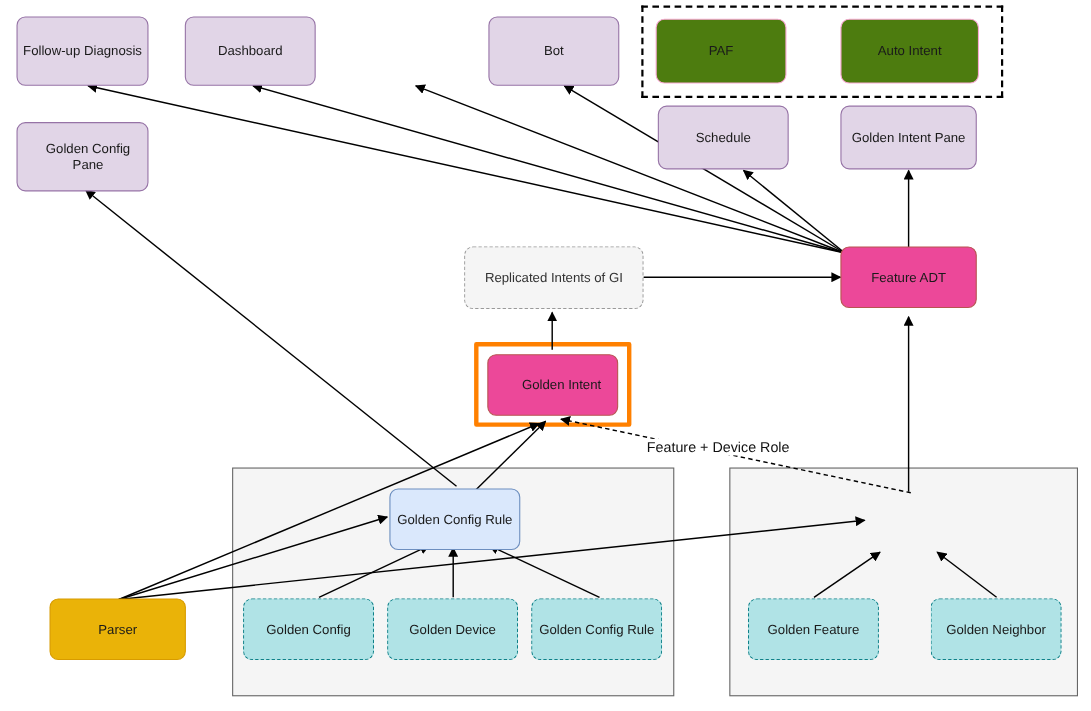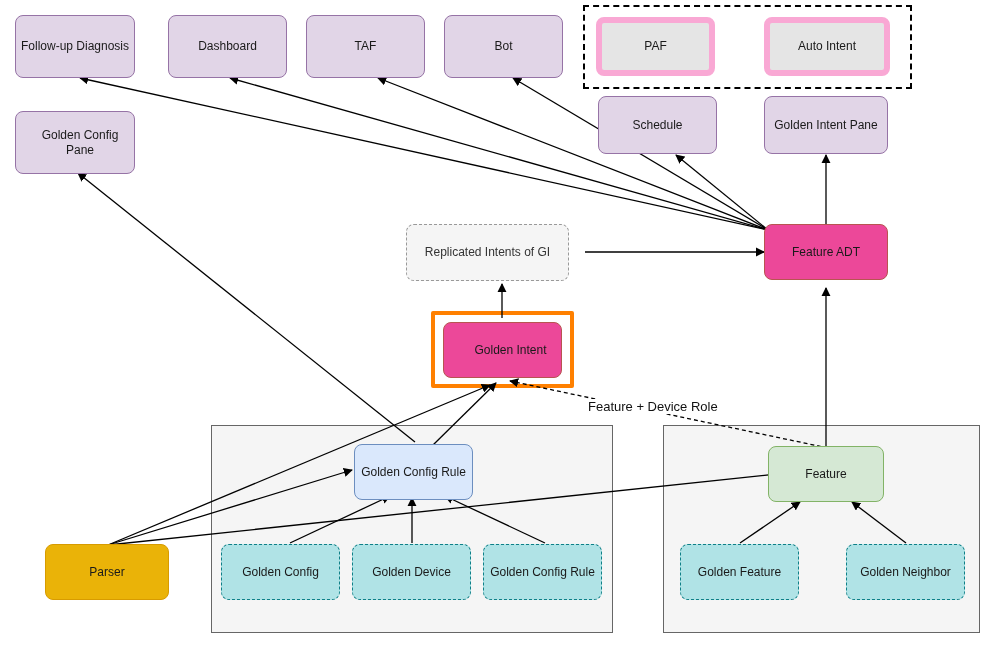--- a/index.html
+++ b/index.html
@@ -33,22 +33,22 @@
     font-size: 12px;
     color: #1a1a1a;
     line-height: 1.2;
     padding: 2px 4px;
   }
   .n-purple {
     background: #e1d5e7;
     border: 1px solid #9673a6;
   }
   .n-white {
-    background: #e5e5e5;
-    border: 6px solid #f9a8d4;
+    background: #4d7c0f;
+    border: 1px solid #f9a8d4;
   }
   .n-red {
     background: #ec4899;
     border: 1px solid #b85450;
   }
   .n-blue {
     background: #dae8fc;
     border: 1px solid #6c8ebf;
   }
   .n-green {
@@ -159,23 +159,20 @@
   </svg>
 
   <div class="node n-purple" style="left:15px; top:15px; width:120px; height:63px;">
     <span>Follow-up Diagnosis</span>
   </div>
 
   <div class="node n-purple" style="left:168px; top:15px; width:119px; height:63px;">
     <span>Dashboard</span>
   </div>
 
-  <div class="node n-purple" style="left:306px; top:15px; width:119px; height:63px;">
-    <span>TAF</span>
-  </div>
 
   <div class="node n-purple" style="left:444px; top:15px; width:119px; height:63px;">
     <span>Bot</span>
   </div>
 
   <div class="node n-white" style="left:596px; top:17px; width:119px; height:59px;">
     <span>PAF</span>
   </div>
 
   <div class="node n-white" style="left:764px; top:17px; width:126px; height:59px;">
@@ -187,39 +184,36 @@
   </div>
 
   <div class="node n-purple" style="left:598px; top:96px; width:119px; height:58px;">
     <span>Schedule</span>
   </div>
 
   <div class="node n-purple" style="left:764px; top:96px; width:124px; height:58px;">
     <span>Golden Intent Pane</span>
   </div>
 
-  <div class="node n-gray-dashed" style="left:406px; top:224px; width:163px; height:57px;">
+  <div class="node n-gray-dashed" style="left:422px; top:224px; width:163px; height:57px;">
     <span>Replicated Intents of GI</span>
   </div>
 
   <div class="node n-red" style="left:764px; top:224px; width:124px; height:56px;">
     <span>Feature ADT</span>
   </div>
 
   <div class="node n-red" style="left:443px; top:322px; width:119px; height:56px;padding-left:20px;">
     <span>Golden Intent</span>
   </div>
 
   <div class="node n-blue" style="left:354px; top:444px; width:119px; height:56px;">
     <span>Golden Config Rule</span>
   </div>
 
-  <div class="node n-green" style="left:768px; top:446px; width:116px; height:56px;">
-    <span>Feature</span>
-  </div>
 
   <div class="node n-orange" style="left:45px; top:544px; width:124px; height:56px;">
     <span>Parser</span>
   </div>
 
   <div class="node n-teal" style="left:221px; top:544px; width:119px; height:56px;">
     <span>Golden Config</span>
   </div>
 
   <div class="node n-teal" style="left:352px; top:544px; width:119px; height:56px;">

